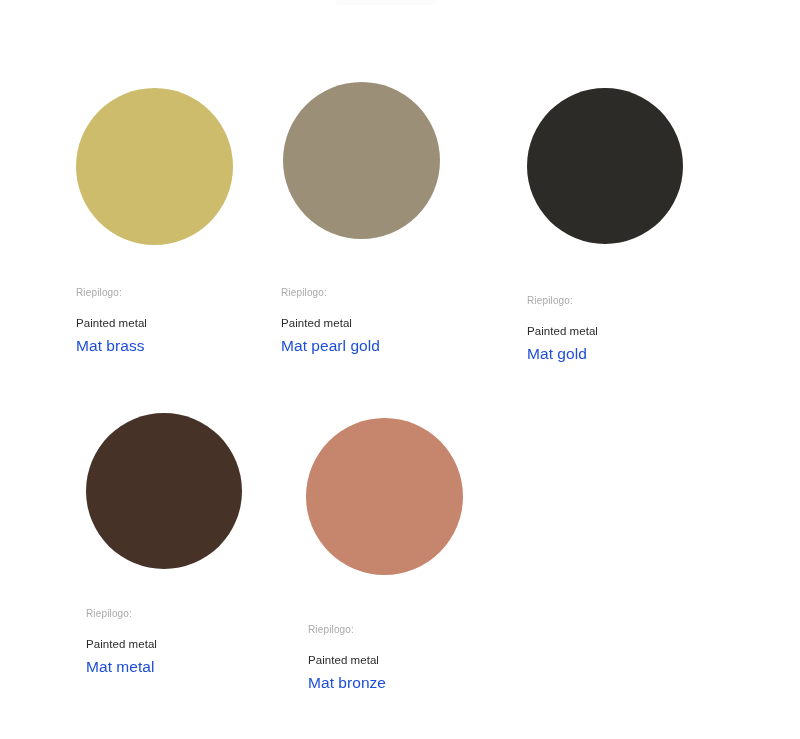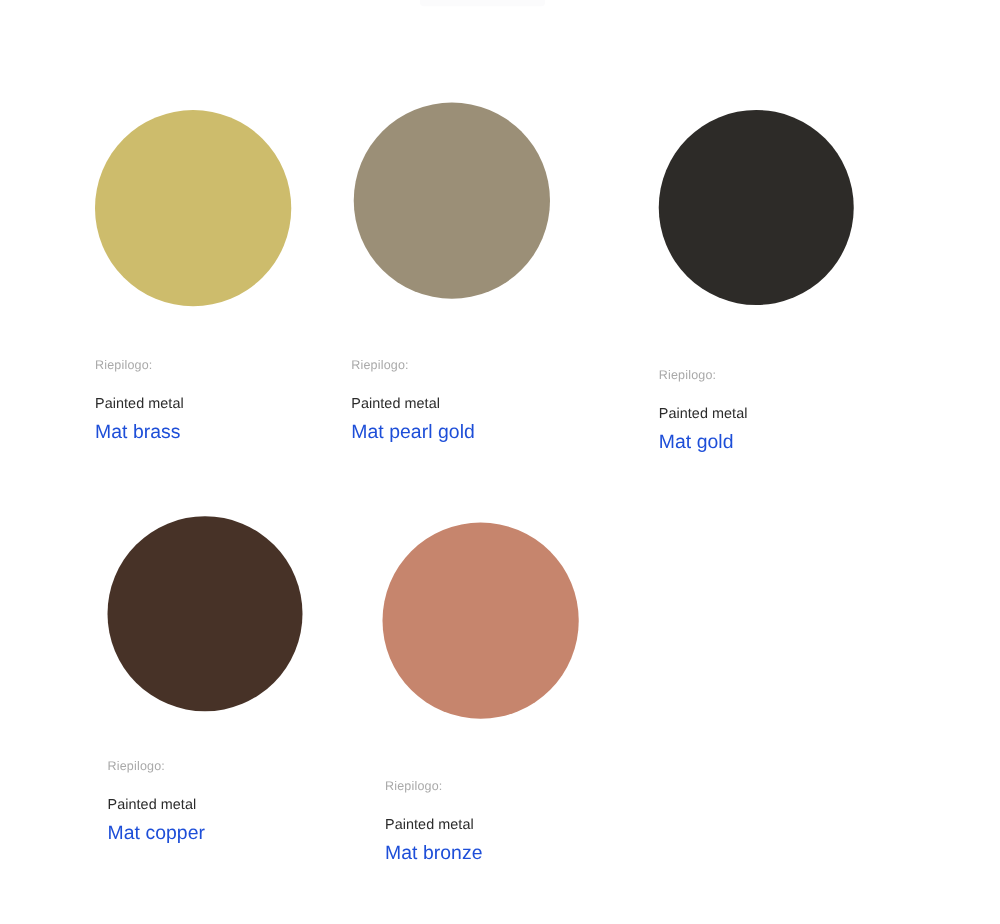--- a/index.html
+++ b/index.html
@@ -99,21 +99,21 @@
         <p class="summary-label">Riepilogo:</p>
         <p class="material-label">Painted metal</p>
         <p class="finish-name">Mat gold</p>
       </div>
     </div>
     <div class="swatch-card">
       <div class="swatch-disc" style="left: 86px; top: 413px; width: 156px; height: 156px; background: rgb(71, 50, 39);"></div>
       <div class="swatch-text" style="left: 86px; top: 607px;">
         <p class="summary-label">Riepilogo:</p>
         <p class="material-label">Painted metal</p>
-        <p class="finish-name">Mat copper</p>
+        <p class="finish-name">Mat metal</p>
       </div>
     </div>
     <div class="swatch-card">
       <div class="swatch-disc" style="left: 306px; top: 418px; width: 157px; height: 157px; background: rgb(198, 133, 109);"></div>
       <div class="swatch-text" style="left: 308px; top: 623px;">
         <p class="summary-label">Riepilogo:</p>
         <p class="material-label">Painted metal</p>
         <p class="finish-name">Mat bronze</p>
       </div>
     </div>

